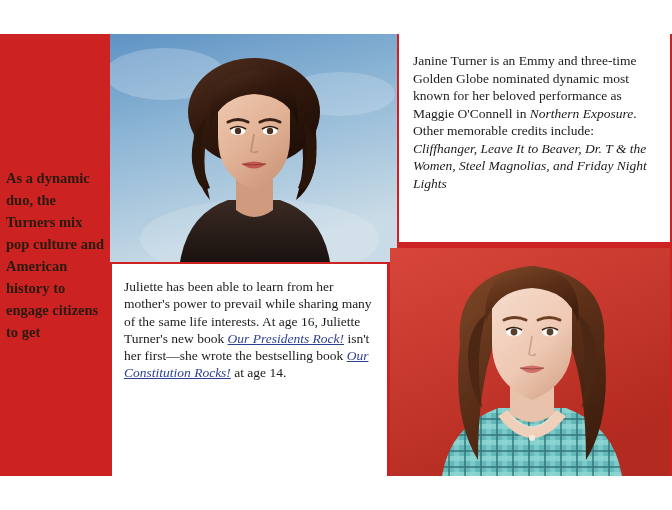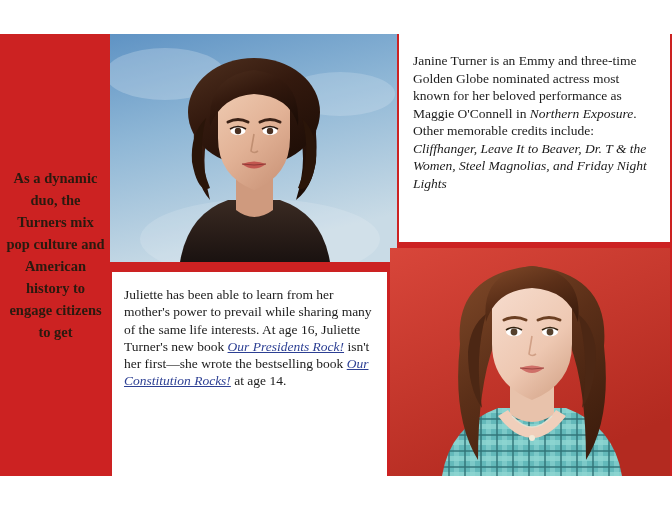--- a/index.html
+++ b/index.html
@@ -40,37 +40,36 @@
     justify-content: center;
     box-sizing: border-box;
     padding: 0 4px;
   }
   .left-col .txt {
     color: #2a1a0f;
     font-family: "Liberation Serif", serif;
     font-size: 14.5px;
     line-height: 1.52;
     font-weight: bold;
-    text-align: center;
   }
   
   .photo-top-left {
     position: absolute;
     left: 110px;
     top: 34px;
     width: 287px;
     height: 228px;
     overflow: hidden;
     background: #7fa8c9;
   }
   
   .text-block-left {
     position: absolute;
     left: 112px;
-    top: 272px;
+    top: 264px;
     width: 275px;
     height: 212px;
     background: #ffffff;
     box-sizing: border-box;
     padding: 14px 12px 10px 12px;
   }
   .text-block-left p {
     margin: 0;
     color: #1b1b1b;
     font-family: "Liberation Serif", serif;
@@ -180,21 +179,21 @@
       <path d="M132 130 Q144 125 156 130 Q144 139 132 130 Z" fill="#c2564f"></path>
       <path d="M132 130 Q144 132 156 130" stroke="#8d3a36" stroke-width="1" fill="none"></path>
     </svg>
   </div>
 
   <div class="text-block-left">
     <p><span>Juliette has been able to learn from her mother's power to prevail while sharing many of the same life interests. At age 16, Juliette Turner's new book </span><a class="lnk" href="#">Our Presidents Rock!</a><span> isn't her first—she wrote the bestselling book </span><a class="lnk" href="#">Our Constitution Rocks!</a><span> at age 14.</span></p>
   </div>
 
   <div class="text-block-right">
-    <p><span>Janine Turner is an Emmy and three-time Golden Globe nominated actress most known for her beloved performance as Maggie O'Connell in </span><span class="ital">Northern Exposure</span><span>. Other memorable credits include: </span><span class="ital">Cliffhanger, Leave It to Beaver, Dr. T &amp; the Women, Steel Magnolias, and Friday Night Lights</span></p>
+    <p><span>Janine Turner is an Emmy and three-time Golden Globe nominated dynamic most known for her beloved performance as Maggie O'Connell in </span><span class="ital">Northern Exposure</span><span>. Other memorable credits include: </span><span class="ital">Cliffhanger, Leave It to Beaver, Dr. T &amp; the Women, Steel Magnolias, and Friday Night Lights</span></p>
   </div>
 
   <div class="photo-bottom-right">
     <svg width="280" height="228" viewBox="0 0 280 228">
       <defs>
         <linearGradient id="redbg" x1="0" y1="0" x2="0.5" y2="1">
           <stop offset="0%" stop-color="#d8463a"></stop>
           <stop offset="100%" stop-color="#b32a20"></stop>
         </linearGradient>
         <linearGradient id="skin2" x1="0" y1="0" x2="0.6" y2="1">

